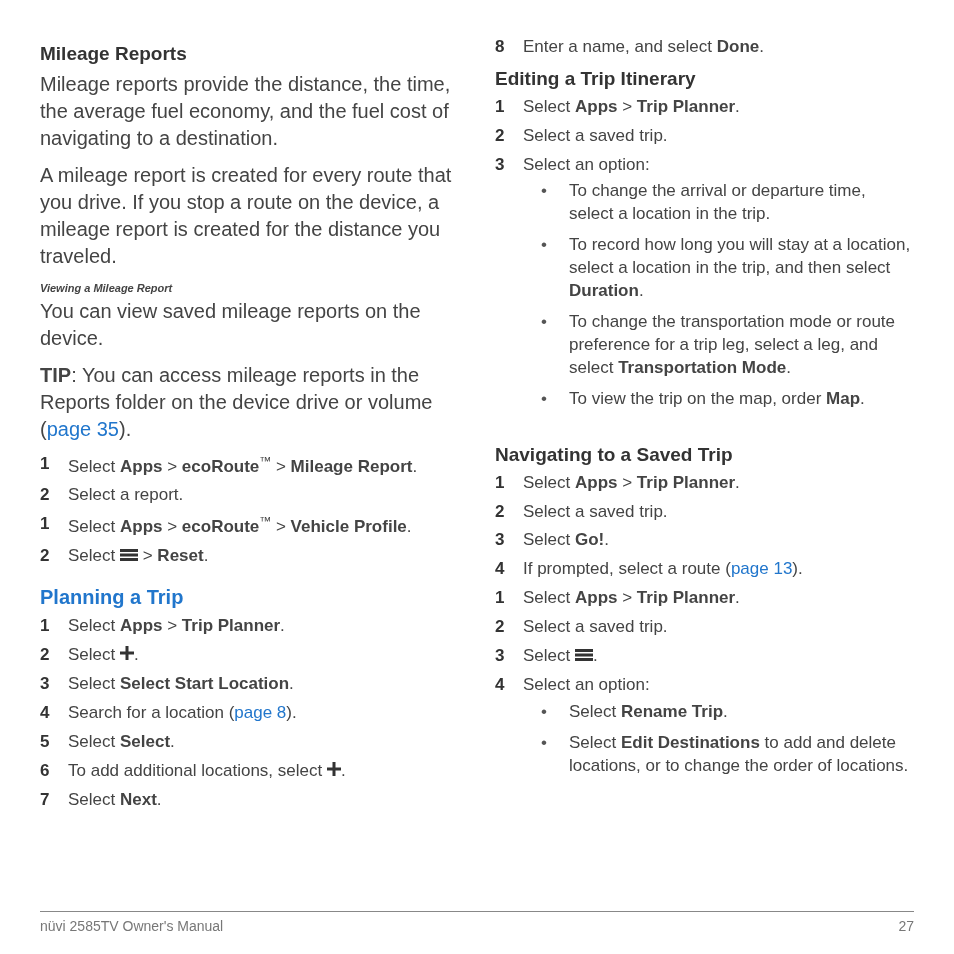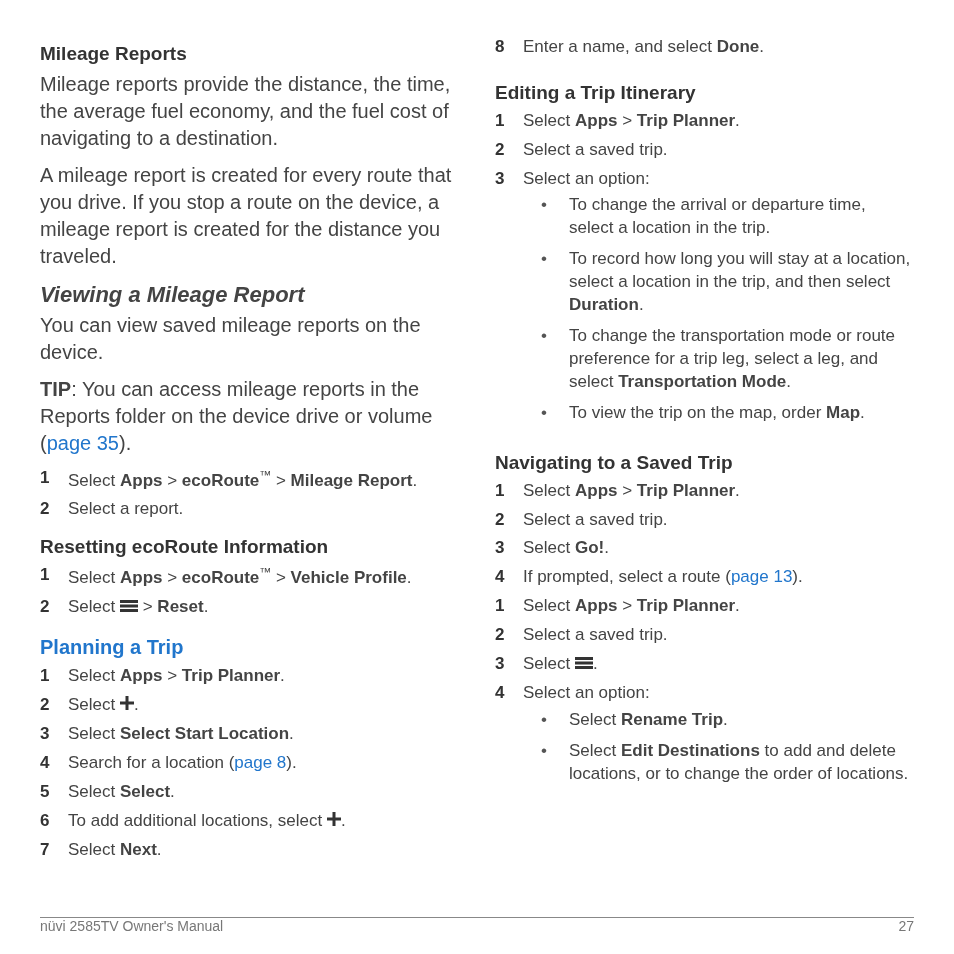--- a/index.html
+++ b/index.html
@@ -31,21 +31,21 @@
     line-height: 1.3;
   }
   h2.h2 {
     font-size: 20px;
     font-weight: bold;
     color: #2176cc;
     margin-top: 18px;
     margin-bottom: 6px;
   }
   h4.h4 {
-    font-size: 22px;
+    font-size: 11px;
     font-weight: bold;
     font-style: italic;
     color: #444;
     margin-top: 12px;
     margin-bottom: 4px;
   }
   p.para {
     font-size: 20px;
     line-height: 1.35;
     color: #444;
@@ -96,20 +96,21 @@
     text-align: left;
     color: #555;
   }
   ul.bullist > li .bbody { flex: 1; }
   .icon {
     display: inline-block;
     vertical-align: middle;
   }
   .footer {
     border-top: 1px solid #888;
+    padding-top: 6px;
     display: flex;
     justify-content: space-between;
     font-size: 14px;
     color: #777;
     margin-top: 10px;
     align-items: flex-end;
   }
   sup { font-size: 0.7em; }
 </style>
 </head>
@@ -135,21 +136,20 @@
         <span class="body">
           <span>Select </span><span class="bold">Apps</span><span> &gt; </span><span class="bold">ecoRoute</span><sup>™</sup><span> &gt; </span><span class="bold">Mileage Report</span><span>.</span>
         </span>
       </li>
       <li>
         <span class="num">2</span>
         <span class="body">Select a report.</span>
       </li>
     </ol>
 
-    <h3 class="h3" style="margin-top:14px">Resetting ecoRoute Information</h3>
     <ol class="numlist">
       <li>
         <span class="num">1</span>
         <span class="body">
           <span>Select </span><span class="bold">Apps</span><span> &gt; </span><span class="bold">ecoRoute</span><sup>™</sup><span> &gt; </span><span class="bold">Vehicle Profile</span><span>.</span>
         </span>
       </li>
       <li>
         <span class="num">2</span>
         <span class="body">
@@ -219,21 +219,21 @@
 
     <ol class="numlist">
       <li>
         <span class="num">8</span>
         <span class="body">
           <span>Enter a name, and select </span><span class="bold">Done</span><span>.</span>
         </span>
       </li>
     </ol>
 
-    <h3 class="h3" style="margin-top:22px">Editing a Trip Itinerary</h3>
+    <h3 class="h3" style="margin-top:8px">Editing a Trip Itinerary</h3>
     <ol class="numlist">
       <li>
         <span class="num">1</span>
         <span class="body">
           <span>Select </span><span class="bold">Apps</span><span> &gt; </span><span class="bold">Trip Planner</span><span>.</span>
         </span>
       </li>
       <li>
         <span class="num">2</span>
         <span class="body">Select a saved trip.</span>
@@ -263,21 +263,21 @@
               <span class="bullet">•</span>
               <span class="bbody">
                 <span>To view the trip on the map, order </span><span class="bold">Map</span><span>.</span>
               </span>
             </li>
           </ul>
         </span>
       </li>
     </ol>
 
-    <h3 class="h3" style="margin-top:18px">Navigating to a Saved Trip</h3>
+    <h3 class="h3" style="margin-top:24px">Navigating to a Saved Trip</h3>
     <ol class="numlist">
       <li>
         <span class="num">1</span>
         <span class="body">
           <span>Select </span><span class="bold">Apps</span><span> &gt; </span><span class="bold">Trip Planner</span><span>.</span>
         </span>
       </li>
       <li>
         <span class="num">2</span>
         <span class="body">Select a saved trip.</span>

